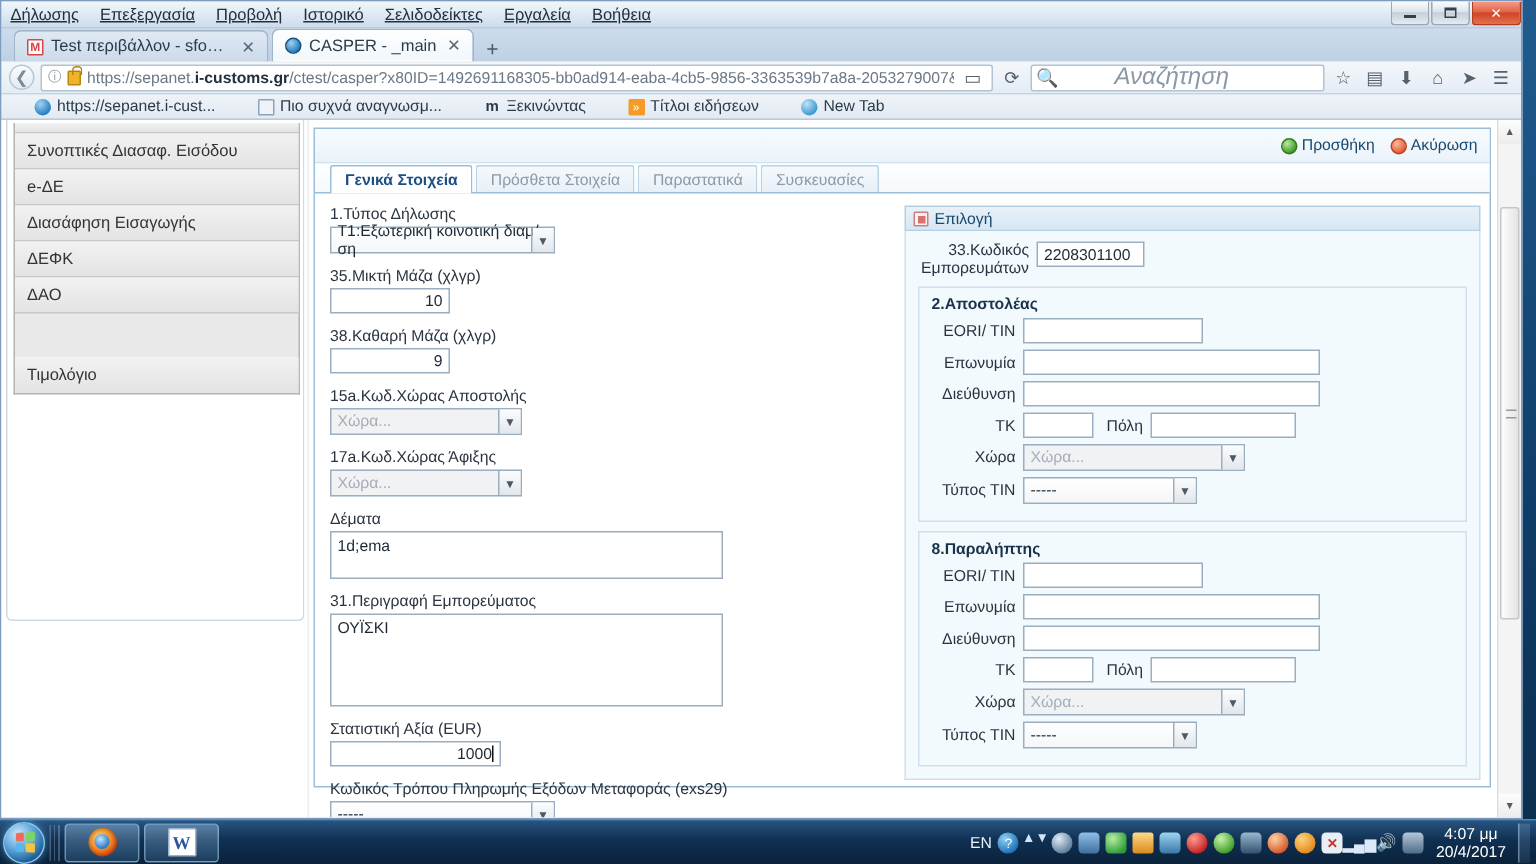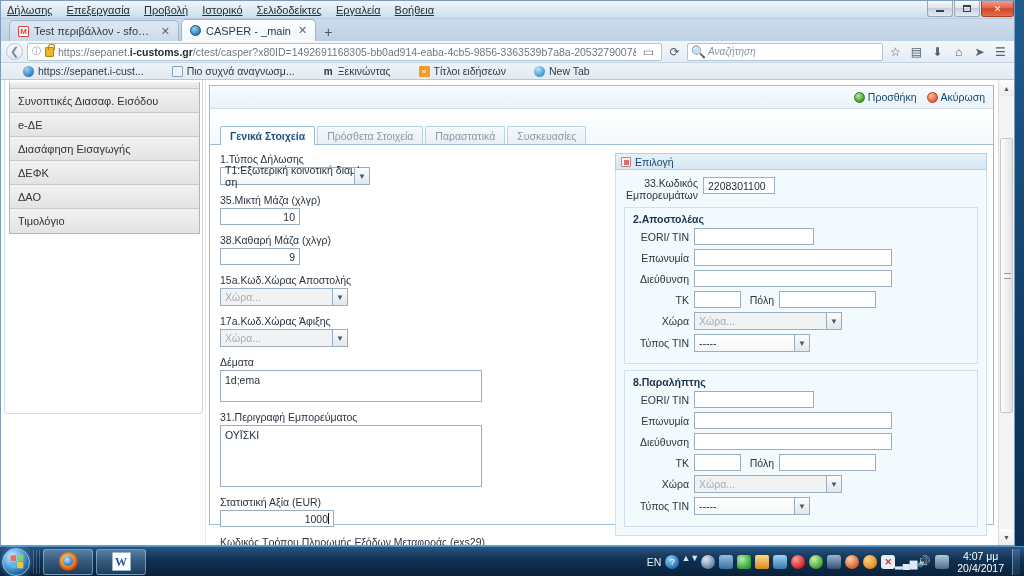--- a/index.html
+++ b/index.html
@@ -123,21 +123,21 @@
     border-radius:1px; position:relative;
   }
   .ico-lock::before{
     content:"";position:absolute;left:2px;top:-4px;width:5px;height:5px;
     border:1.5px solid #b98510;border-bottom:none;border-radius:3px 3px 0 0;
   }
   .searchbox {
     width:196px; height:18px; background:#fff; border:1px solid #b3c3d4; border-radius:2px;
     display:flex;align-items:center;gap:4px;padding:0 5px;
   }
-  .searchbox .ph { font-size:10px; color:#8b98a5; font-style:italic;}
+  .searchbox .ph { font-size:16px; color:#8b98a5; font-style:italic;margin-left:35px;}
   .tb-icon { width:17px;height:17px;display:flex;align-items:center;justify-content:center;
              color:#55616d; font-size:12px;}
 
   
   .bookmarks {
     height:17px; display:flex; align-items:center; gap:12px; padding:0 6px;
     background:linear-gradient(180deg,#eef3f8 0%,#e2eaf2 100%);
     border-bottom:1px solid #b9c8d8;
     font-size:10.5px; color:#2b3b4a;
   }
@@ -171,21 +171,21 @@
     height:24px; display:flex; align-items:center; padding:0 8px;
     border-bottom:1px solid #c8c8c8;
     background:linear-gradient(180deg,#f2f2f2 0%,#e3e3e3 100%);
     font-size:11px; color:#333; white-space:nowrap; position:relative;
   }
   .menu-row.partial{ height:7px; overflow:hidden; padding:0; }
   .menu-row.partial .dots{
     font-size:11px; color:#555; padding-left:28px; line-height:7px; letter-spacing:3px;
     position:relative; top:-6px;
   }
-  .menu-row:last-child{ border-bottom:none; }
+  .menu-row:last-child{ border-bottom:none;margin-top:29px; }
   .menu-row.selected {
     background:linear-gradient(180deg,#d2d2d2 0%,#c2c2c2 100%);
   }
   .menu-row.selected .chev {
     position:absolute; right:6px; top:3px; color:#f2f2f2; font-size:15px;
     letter-spacing:-4px; font-weight:bold; opacity:.85;
   }
   .leftpane-frame{
     position:absolute; left:3px; top:0px; width:199px; height:334px;
     border:1px solid #cfd9e3; border-top:none; border-radius:0 0 4px 4px;
@@ -204,36 +204,36 @@
     height:23px; background:linear-gradient(180deg,#f7fbfe 0%,#eaf3fa 100%);
     border-bottom:1px solid #cfe0ee;
     display:flex; align-items:center; justify-content:flex-end; gap:10px; padding-right:8px;
   }
   .act-btn { display:flex; align-items:center; gap:3px; font-size:10.5px; color:#17486e; }
   .dot-ico { width:11px;height:11px;border-radius:50%; flex:0 0 11px;}
   .dot-ico.green{ background:radial-gradient(circle at 35% 30%,#b8e9a2,#3f9a28 75%); border:1px solid #2f7a1c;}
   .dot-ico.red{ background:radial-gradient(circle at 35% 30%,#ffb9a2,#e05a34 75%); border:1px solid #b8401f;}
 
   .tabs-row {
-    height:36px; display:flex; align-items:flex-end; gap:2px;
+    height:20px; display:flex; align-items:flex-end; gap:2px;
     padding-left:10px; border-bottom:1px solid #9bbdd8;
     background:linear-gradient(180deg,#ffffff 0%,#f4f9fc 100%);
   }
   .ftab {
     height:18px; padding:0 9px; display:flex; align-items:center;
     border:1px solid #b9d2e4; border-bottom:none; border-radius:2px 2px 0 0;
     background:linear-gradient(180deg,#f5f9fc 0%,#e7f0f7 100%);
     font-size:10.5px; color:#8a9aa8;
   }
   .ftab.active {
     background:#fff; color:#1b4f86; font-weight:bold;
     border-color:#9bbdd8; height:19px; position:relative; top:1px;
   }
 
-  .form-body { display:flex; padding:8px 6px 0 10px; gap:20px; }
+  .form-body { display:flex; padding:8px 6px 0 10px; gap:8px; }
   .col-left { width:375px; flex:0 0 375px; }
   .col-right { flex:1; }
 
   .fld { margin-bottom:9px; }
   .fld-label { font-size:10.5px; color:#2a3440; margin-bottom:2px; display:block;}
   .inp {
     height:17px; border:1px solid #9aaec0; background:#fff; font-size:10.5px;
     color:#1d2a36; padding:0 4px; display:flex; align-items:center;
   }
   .inp.num { justify-content:flex-end; }

